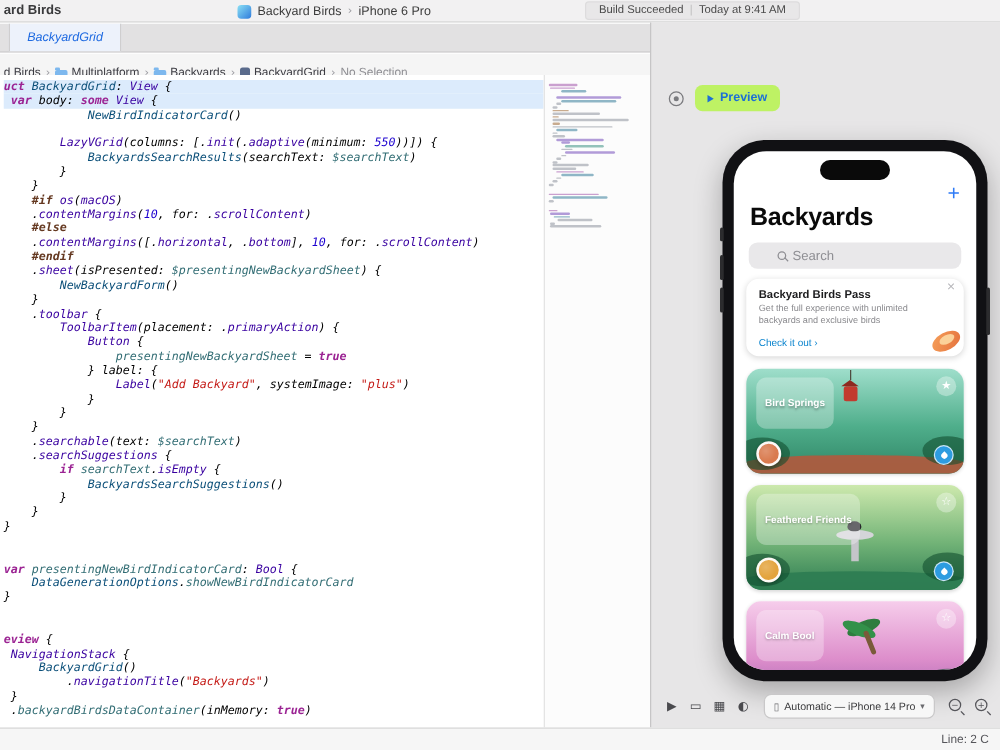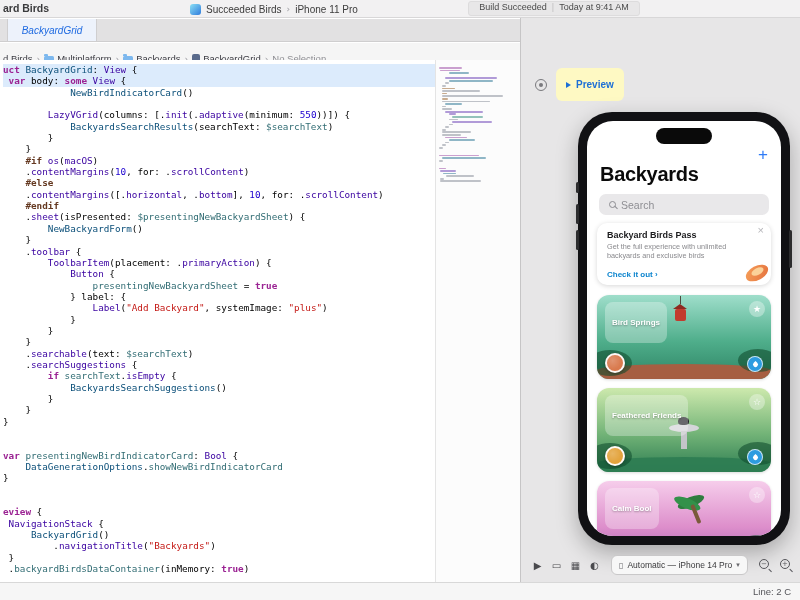--- a/index.html
+++ b/index.html
@@ -27,61 +27,61 @@
   .crumb { display:flex; align-items:center; gap:3px; }
   .crumb-sep { color:#9a9aa0; font-size:9px; }
   .crumb-muted { color:#8e8e93; }
   .folder-icon { display:inline-block; width:10px; height:7px; background:#7db8ee; border-radius:1.5px; position:relative; margin-top:1px; }
   .folder-icon::before { content:""; position:absolute; top:-2px; left:0; width:4px; height:2px; background:#7db8ee; border-radius:1px 1px 0 0; }
   .file-icon { display:inline-block; width:8px; height:9px; background:#5a6b8c; border-radius:2px; }
 
   
   .editor { position:absolute; top:60px; left:0; width:520px; bottom:18px; background:#fff; }
   .code { position:absolute; top:0; bottom:0; left:0; right:85px; padding:4px 0 0 3px; font-family:"DejaVu Sans Mono", monospace; font-size:9.3px; line-height:11.35px; white-space:pre; overflow:hidden; cursor:text; }
-  .code-line { height:11.35px; }
+  .code-line { height:11.35px;font-style:italic; }
   .code-line.hl { background:#dcebfc; }
   .tk-k  { color:#9b2393; font-weight:600; }
   .tk-ty { color:#0b4f79; }
   .tk-fw { color:#3900a0; }
   .tk-s  { color:#c41a16; }
   .tk-n  { color:#1c00cf; }
   .tk-pp { color:#643820; font-weight:600; }
   .tk-v  { color:#326d74; }
   .tk-p  { color:#000; }
 
   .minimap { position:absolute; top:0; right:0; width:85px; bottom:0; background:#fcfcfc; border-left:1px solid #e4e4e4; padding-top:7px; overflow:hidden; }
   .mm-bar { height:1.7px; margin-bottom:0.9px; border-radius:1px; }
 
   
   .canvas { position:absolute; left:520px; top:18px; width:280px; bottom:18px; background:#e7e6e7; border-left:1px solid #c6c5c6; }
   .canvas-top { position:absolute; top:50px; left:14px; display:flex; align-items:center; gap:9px; }
   .pin-icon { width:12px; height:12px; border:1.4px solid #7a7a7e; border-radius:50%; position:relative; }
   .pin-icon::after { content:""; position:absolute; inset:3px; background:#7a7a7e; border-radius:50%; }
-  .preview-pill { height:33px; padding:0 10px; border-radius:6px; background:#fef9c3; color:#1d6fd6; font-size:10px; font-weight:600; display:flex; align-items:center; gap:5px; cursor:default; }
+  .preview-pill { height:21px; padding:0 10px; border-radius:6px; background:#bef264; color:#1d6fd6; font-size:10px; font-weight:600; display:flex; align-items:center; gap:5px; cursor:default; }
   .pp-icon { width:0; height:0; border-left:5px solid #1d6fd6; border-top:3.5px solid transparent; border-bottom:3.5px solid transparent; }
 
   
   .phone { position:absolute; left:57px; top:94px; width:212px; height:433px; background:#111114; border-radius:34px; padding:9px; box-shadow:0 8px 22px rgba(0,0,0,.28); }
   .pbtn { position:absolute; background:#2c2c2e; border-radius:2px; }
   .pwr  { right:-2px; top:118px; width:3px; height:38px; }
   .vol1 { left:-2px; top:92px;  width:3px; height:20px; }
   .vol2 { left:-2px; top:118px; width:3px; height:20px; }
   .mute { left:-2px; top:70px;  width:3px; height:11px; }
   .screen { position:relative; width:194px; height:415px; background:#fff; border-radius:26px; overflow:hidden; }
   .island { position:absolute; top:7px; left:50%; transform:translateX(-50%); width:56px; height:16px; background:#0a0a0a; border-radius:9px; }
   .add-btn { position:absolute; top:25px; right:13px; font-size:17px; color:#2f7bf6; line-height:1; cursor:default; }
   .nav-title { position:absolute; top:42px; left:13px; font-size:20px; font-weight:700; color:#0a0a0a; letter-spacing:-0.3px; }
-  .search { position:absolute; top:73px; left:12px; right:12px; height:21px; background:#e9e8ea; border-radius:7px; display:flex; align-items:center; padding-left:10px; gap:5px; font-size:10.5px; color:#8e8e93; }
+  .search { position:absolute; top:73px; left:12px; right:12px; height:21px; background:#e9e8ea; border-radius:7px; display:flex; align-items:center; padding-left:23px; gap:5px; font-size:10.5px; color:#8e8e93; }
   .search-mag { width:7px; height:7px; border:1.3px solid #8e8e93; border-radius:50%; position:relative; flex:0 0 auto; }
   .search-mag::after { content:""; position:absolute; width:4px; height:1.3px; background:#8e8e93; right:-3px; bottom:-1px; transform:rotate(45deg); }
 
   .promo { position:absolute; top:102px; left:10px; right:10px; height:62px; background:#fff; border-radius:10px; box-shadow:0 1px 5px rgba(0,0,0,.16); }
   .promo-title { position:absolute; top:7px; left:10px; font-size:9px; font-weight:700; color:#1c1c1e; }
   .promo-body { position:absolute; top:19px; left:10px; width:128px; font-size:7.3px; line-height:9px; color:#8a8a8e; }
-  .promo-cta { position:absolute; bottom:6px; left:10px; font-size:8px; font-weight:700; color:#0b84ce; }
+  .promo-cta { position:absolute; bottom:6px; left:10px; font-size:8px; font-weight:400; color:#0b84ce; }
   .promo-close { position:absolute; top:2px; right:7px; font-size:11px; color:#b6b6ba; line-height:1; }
   .promo-bird { position:absolute; right:0; bottom:0; width:32px; height:28px; overflow:hidden; border-radius:0 0 10px 0; }
   .promo-bird::before { content:""; position:absolute; top:9px; left:6px; width:24px; height:14px; background:linear-gradient(135deg,#f6a05a,#e4713d); border-radius:50%; transform:rotate(-28deg); }
   .promo-bird::after { content:""; position:absolute; top:11px; left:12px; width:13px; height:7px; background:#fbd29a; border-radius:50%; transform:rotate(-28deg); }
 
   .cards { position:absolute; top:174px; left:10px; right:10px; bottom:0; }
   .bcard { position:relative; height:84px; border-radius:12px; margin-bottom:9px; overflow:hidden; box-shadow:0 1px 3px rgba(0,0,0,.15); }
   .ground { position:absolute; left:0; right:0; bottom:0; height:15px; border-radius:50% 50% 0 0 / 40% 40% 0 0; opacity:.92; }
   .bush { position:absolute; background:rgba(15,75,45,.58); border-radius:50%; }
   .bush.bl { width:44px; height:26px; left:-9px; bottom:3px; }
@@ -119,23 +119,23 @@
 </style>
 </head>
 <body>
 
 <div class="app">
 
   <div class="titlebar">
     <div class="window-title">ard Birds</div>
     <div class="scheme">
       <span class="app-icon"></span>
-      <span>Succeeded Birds</span>
+      <span>Backyard Birds</span>
       <span class="sep glyph">›</span>
-      <span>iPhone 11 Pro</span>
+      <span>iPhone 6 Pro</span>
     </div>
     <div class="activity">
       <span>Build Succeeded</span>
       <span class="divider">|</span>
       <span>Today at 9:41 AM</span>
     </div>
   </div>
 
   <div class="tabbar">
     <div class="tab">

